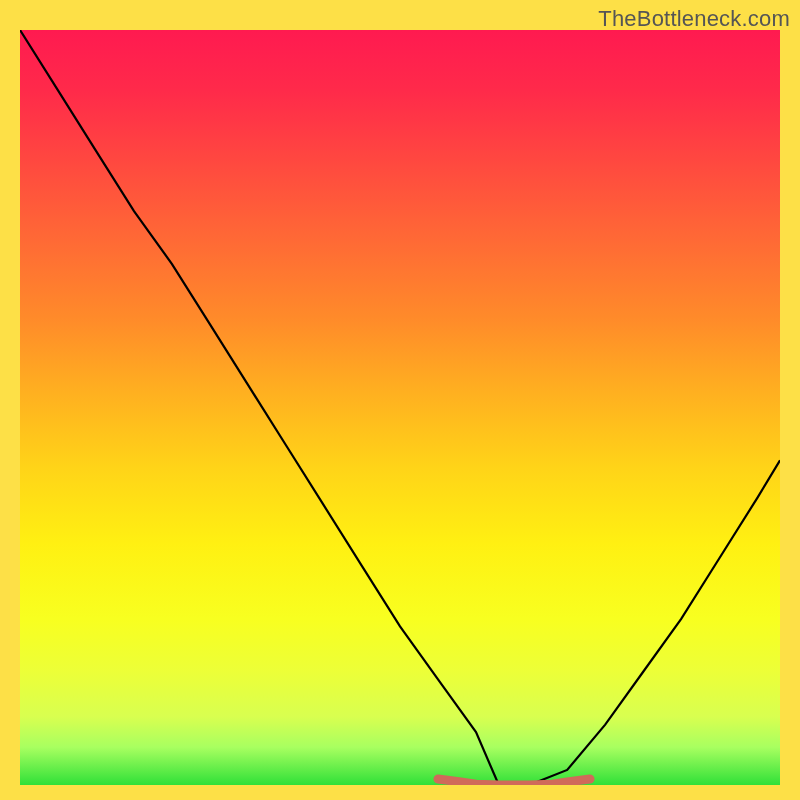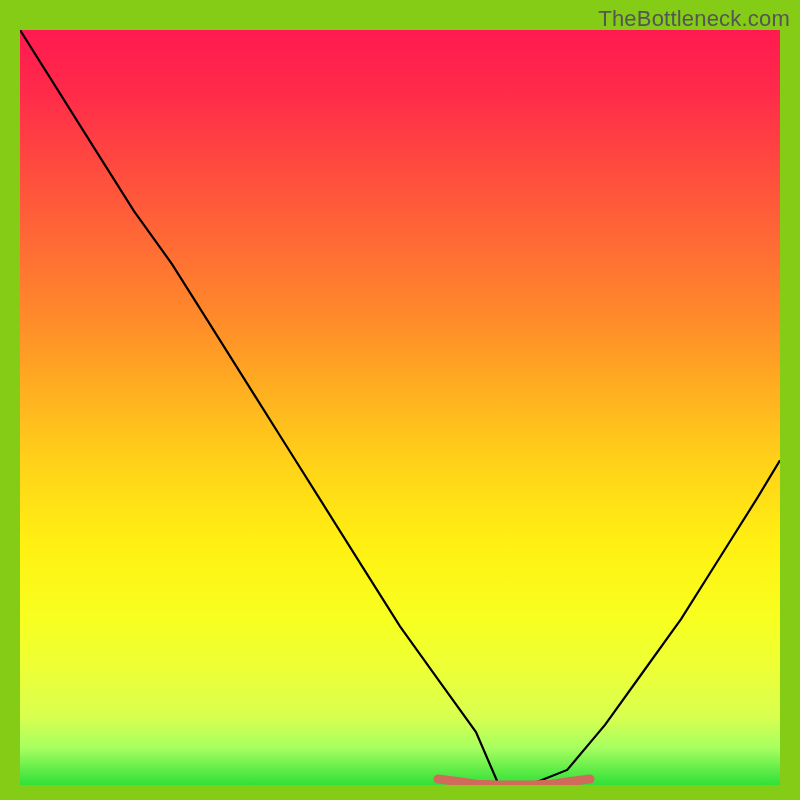--- a/index.html
+++ b/index.html
@@ -6,21 +6,21 @@
     margin: 0;
     padding: 0;
     width: 800px;
     height: 800px;
     overflow: hidden;
     font-family: Arial, sans-serif;
   }
   .container {
     width: 800px;
     height: 800px;
-    background: #84cc16;
+    background: #fde047;
     position: relative;
   }
   .watermark {
     position: absolute;
     top: 6px;
     right: 10px;
     color: #555;
     font-size: 22px;
     font-weight: 500;
     z-index: 10;

